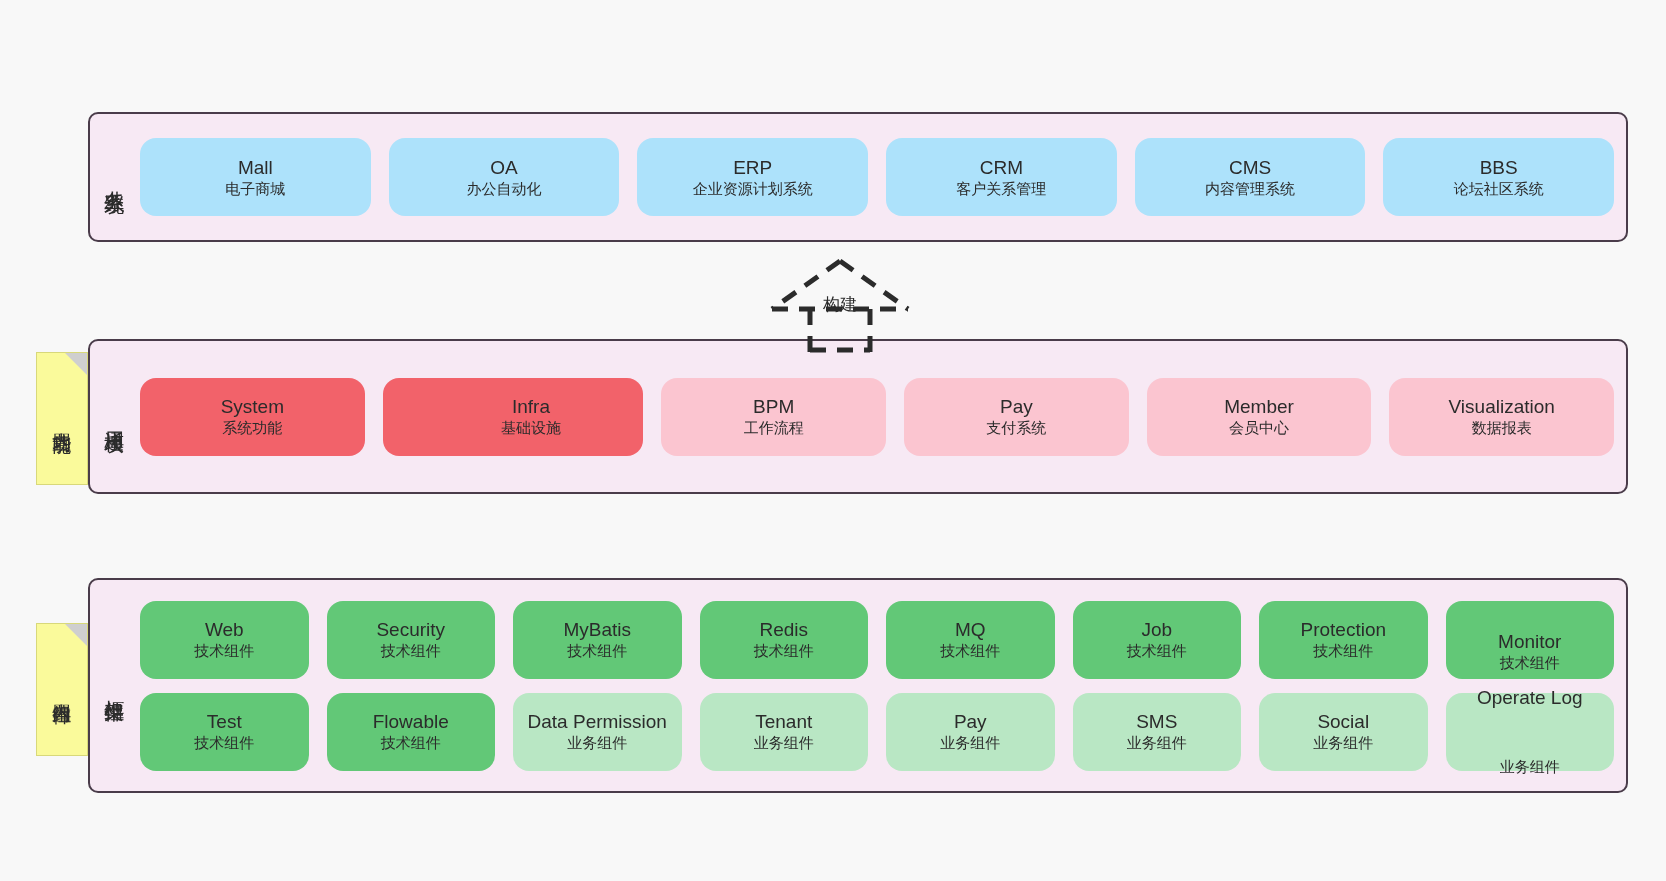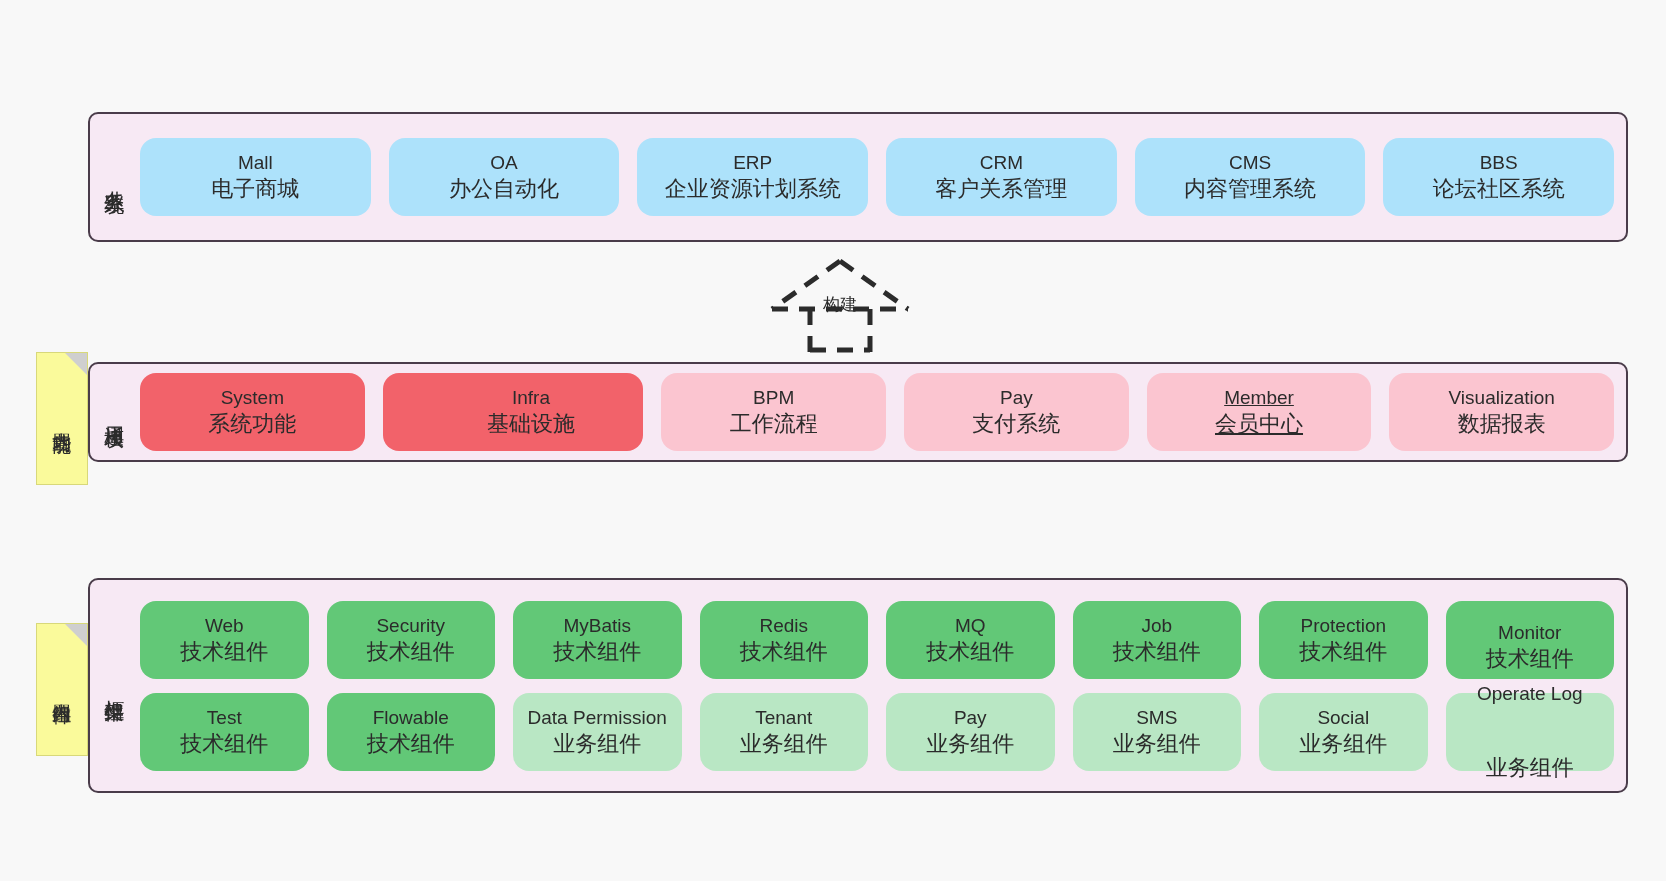--- a/index.html
+++ b/index.html
@@ -59,21 +59,21 @@
     display: flex;
     flex-direction: column;
     align-items: center;
     justify-content: center;
     text-align: center;
     color: #2b2b2b;
     line-height: 1.26;
     padding: 6px 4px;
   }
   .cell .t1 { font-size: 19px; }
-  .cell .t2 { font-size: 22px; }
+  .cell .t2 { font-size: 15px; }
 
   
   .c-blue      { background: #ade2fb; }
   .c-red       { background: #f2626a; }
   .c-pink      { background: #fbc5d0; }
   .c-green     { background: #62c877; }
   .c-lgreen    { background: #b9e7c4; }
 
   
   .note {
@@ -166,41 +166,41 @@
       <path d="M50 95 L110 95" stroke="#2b2b2b" stroke-width="5" fill="none" stroke-dasharray="16 11" stroke-linecap="butt"></path>
     </svg>
     <div class="arrow-label">构建</div>
   </div>
 
   <div class="note" style="left:36px; top:352px; width:52px; height:133px;">
     <span class="fold"></span>
     <span class="label">内置功能</span>
   </div>
 
-  <div class="layer" id="layer-modules" style="left:88px; top:362px; width:1540px; height:100px;">
+  <div class="layer" id="layer-modules" style="left:88px; top:339px; width:1540px; height:155px;">
     <div class="layer-title">通用模块</div>
     <div class="layer-body">
       <div class="row" id="row-modules">
           <div class="cell c-red" style="height: 78px;">
             <div class="t1">System</div>
             <div class="t2">系统功能</div>
           </div>
           <div class="cell c-red" style="height: 78px; padding-left: 40px;">
             <div class="t1">Infra</div>
             <div class="t2">基础设施</div>
           </div>
           <div class="cell c-pink" style="height: 78px;">
             <div class="t1">BPM</div>
             <div class="t2">工作流程</div>
           </div>
           <div class="cell c-pink" style="height: 78px;">
             <div class="t1">Pay</div>
             <div class="t2">支付系统</div>
           </div>
-          <div class="cell c-pink" style="height: 78px; text-decoration: underline;">
+          <div class="cell c-pink" style="height: 78px;">
             <div class="t1">Member</div>
             <div class="t2">会员中心</div>
           </div>
           <div class="cell c-pink" style="height: 78px;">
             <div class="t1">Visualization</div>
             <div class="t2">数据报表</div>
           </div>
         </div>
     </div>
   </div>

